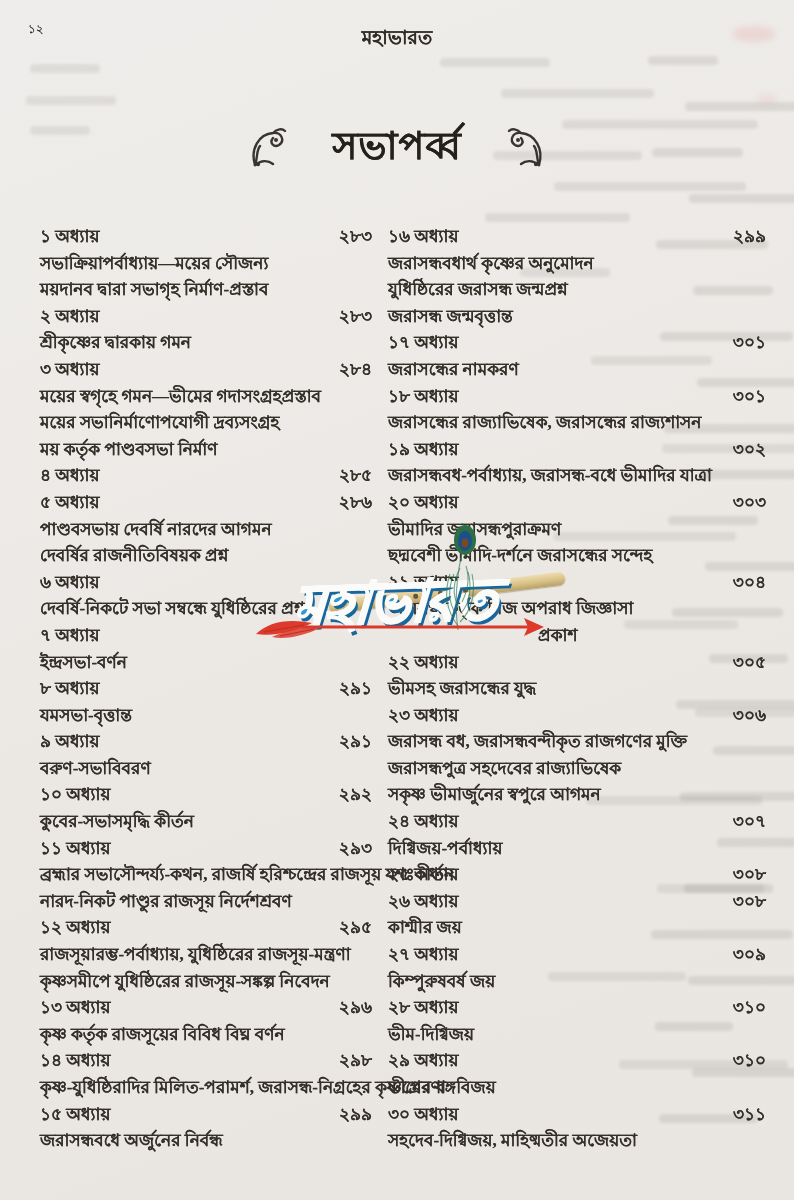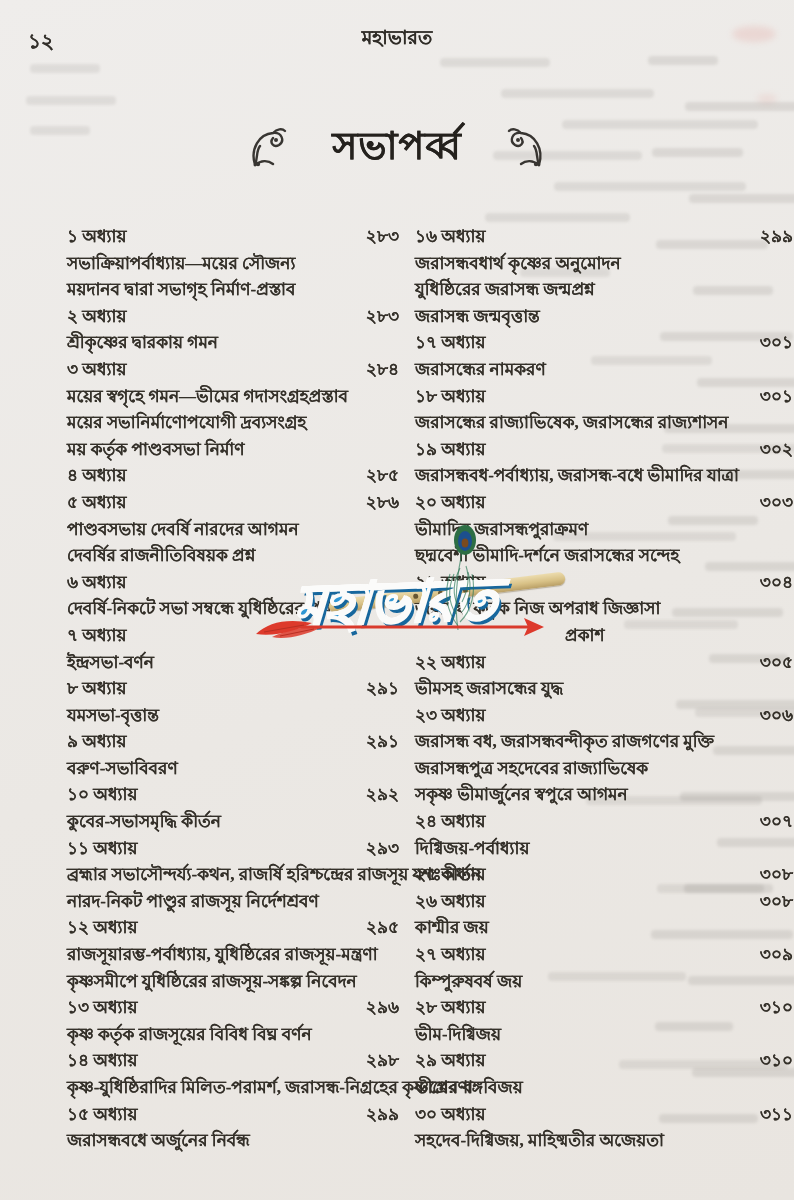--- a/index.html
+++ b/index.html
@@ -6,22 +6,22 @@
   .page{
     position:relative;
     width:794px;height:1200px;
     background:linear-gradient(160deg,#efedeb 0%,#ebe8e4 55%,#e9e5e0 100%);
     overflow:hidden;
     font-family:"Liberation Serif","DejaVu Serif",serif;
     color:#2e2b27;
   }
   
   .folio{
-    position:absolute;left:28px;top:26px;
-    font-size:20px;font-weight:bold;color:#33302b;
+    position:absolute;left:28px;top:20px;
+    font-size:12px;font-weight:normal;color:#33302b;
     text-shadow:0 0 .4px rgba(45,42,38,.8);
   }
   .running-head{
     position:absolute;left:0;top:23px;width:100%;
     text-align:center;font-size:19px;font-weight:bold;color:#2f2c27;
     text-shadow:0 0 .4px rgba(45,42,38,.8);
   }
   
   .title-row{
     position:absolute;left:0;top:116px;width:100%;
@@ -31,21 +31,21 @@
     margin:0;font-size:38px;font-weight:bold;color:#24211d;
     text-shadow:0 0 .5px rgba(35,32,28,.9);
     letter-spacing:1px;
   }
   .ornament{width:42px;height:46px;opacity:.88;}
   .ornament.right{transform:scaleX(-1);}
   
   .toc{
     position:absolute;left:0;top:224px;width:794px;
     display:flex;
-    padding-left:67px;box-sizing:border-box;
+    padding-left:40px;box-sizing:border-box;
   }
   .col{font-size:17px;font-weight:bold;color:#343029;
        text-shadow:0 0 .4px rgba(50,46,40,.75);}
   .col-left{width:332px;flex:0 0 332px;}
   .col-right{width:378px;flex:0 0 378px;margin-left:16px;}
   .row{line-height:26.6px;min-height:26.6px;white-space:nowrap;}
   .row.ch{display:flex;justify-content:space-between;}
   .row .pg{font-weight:bold;}
   
   .watermark{position:absolute;left:270px;top:530px;width:320px;height:150px;

